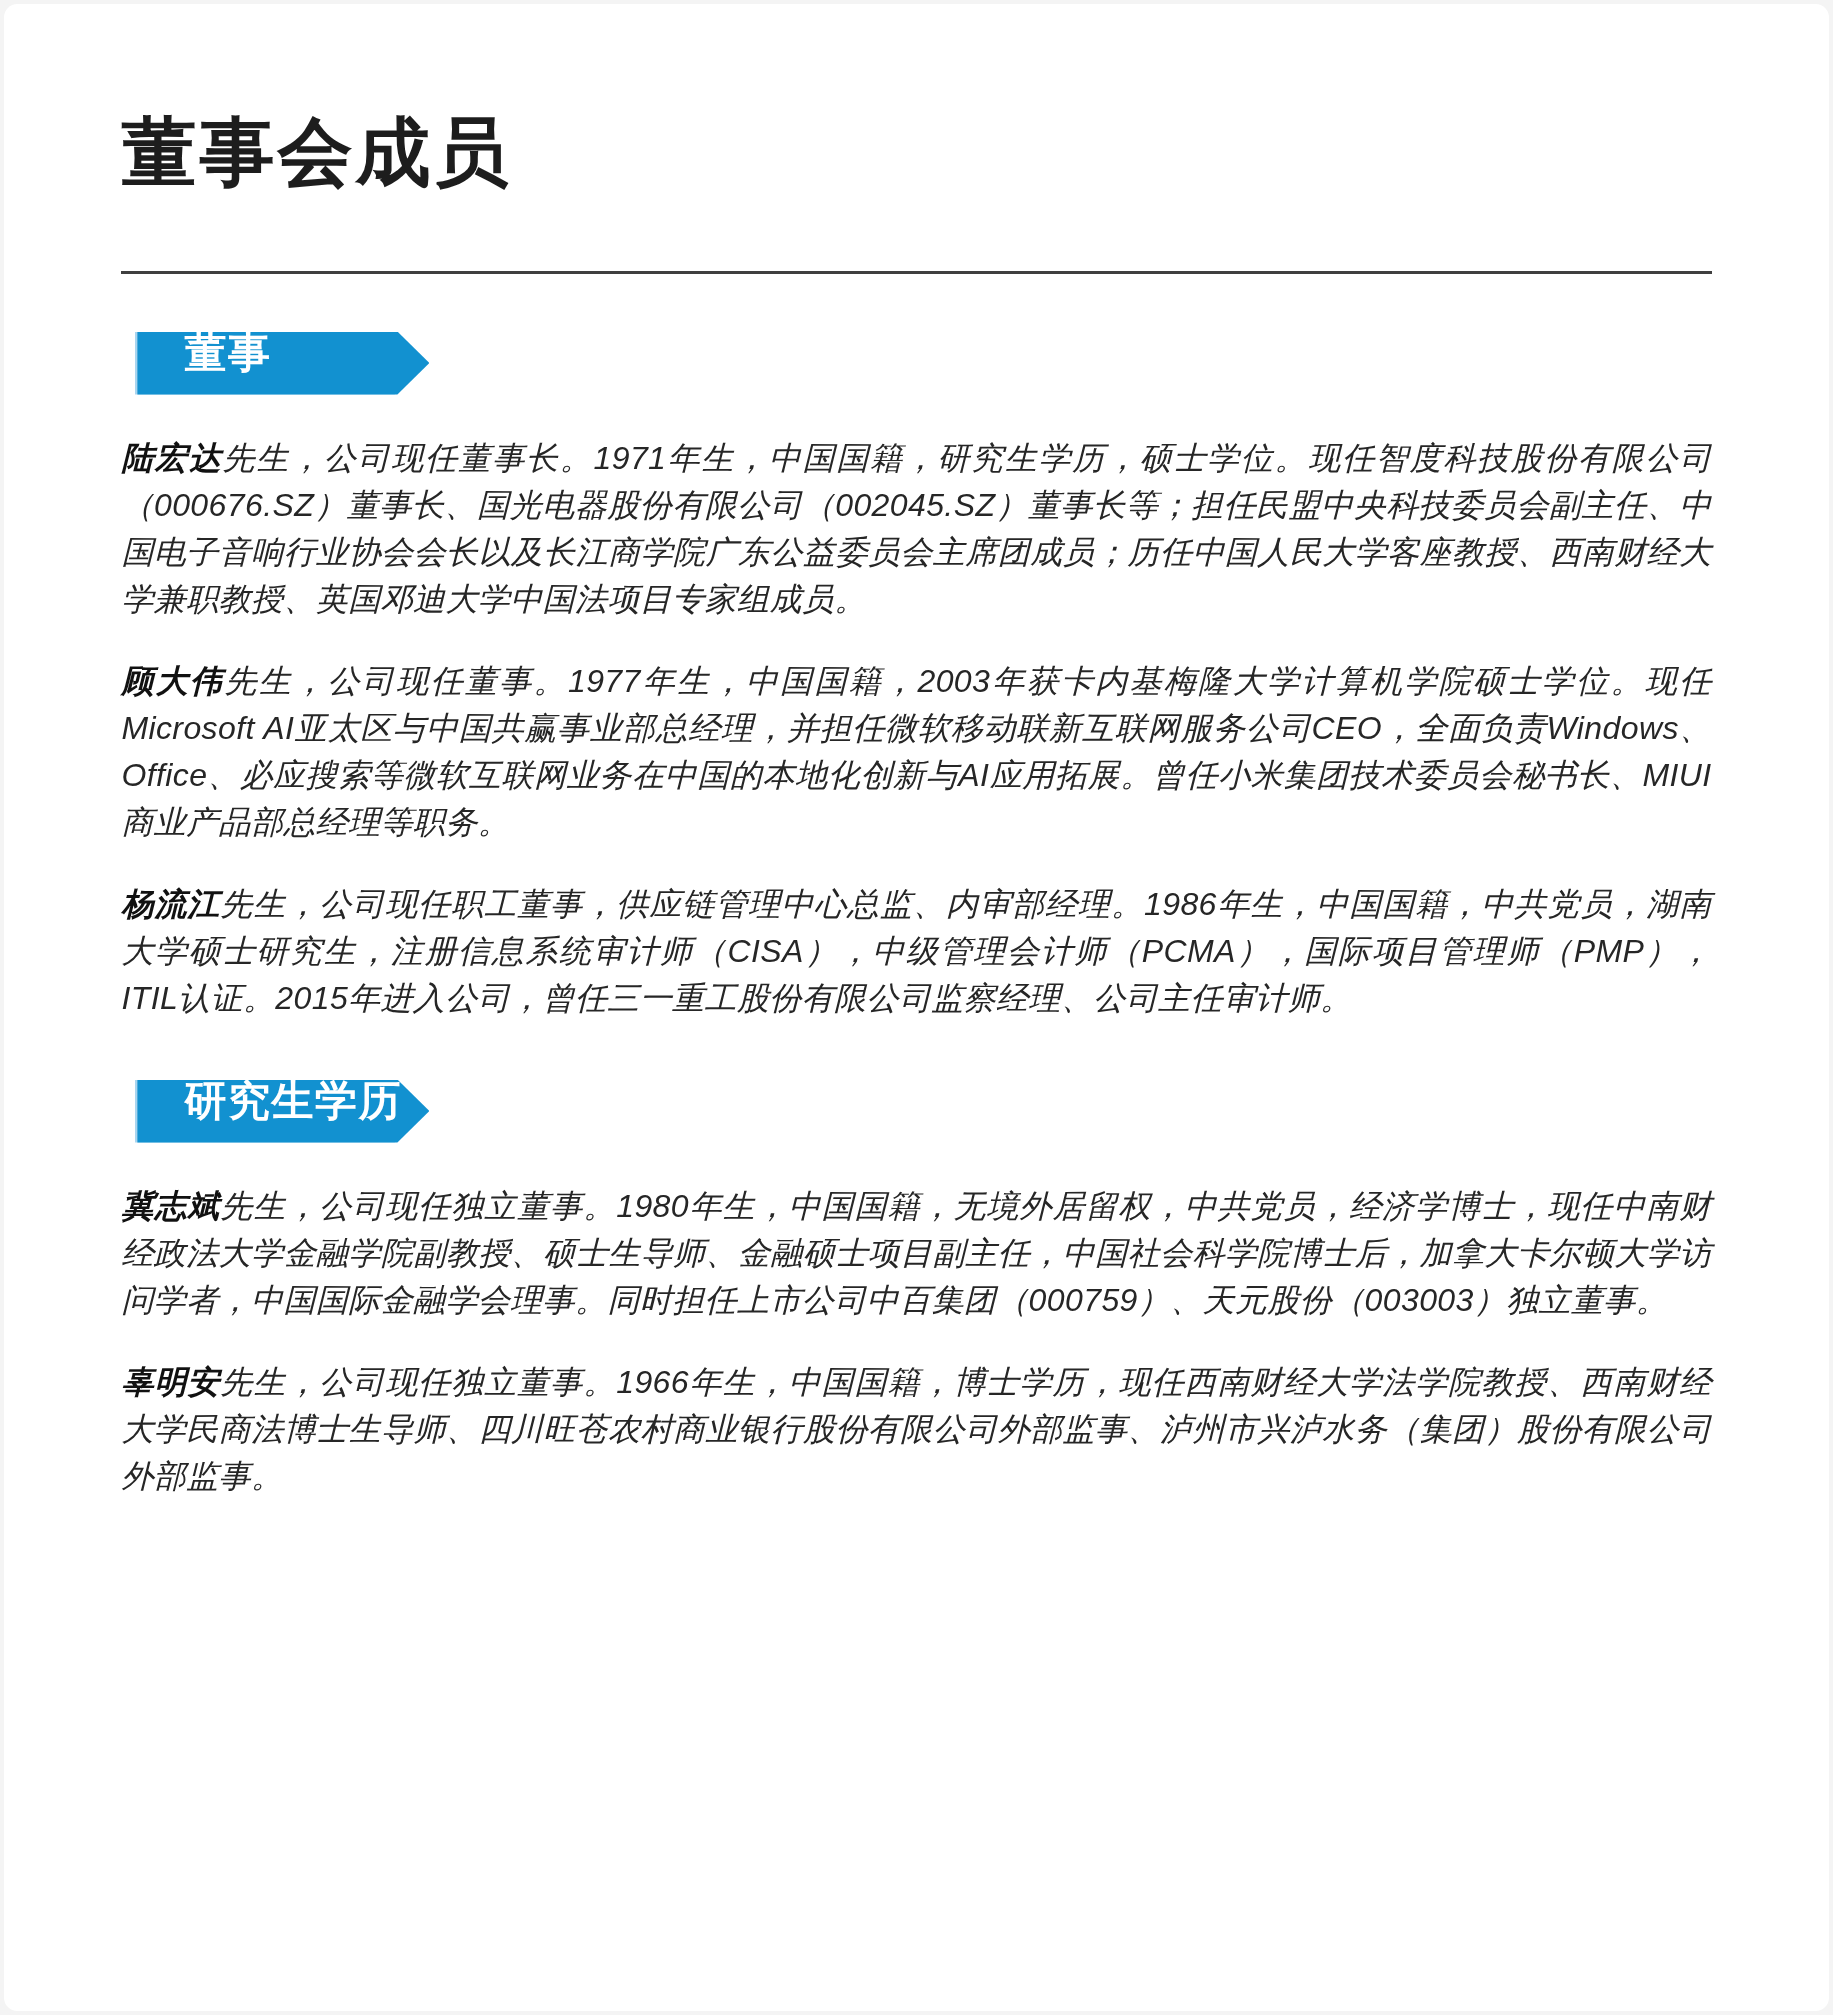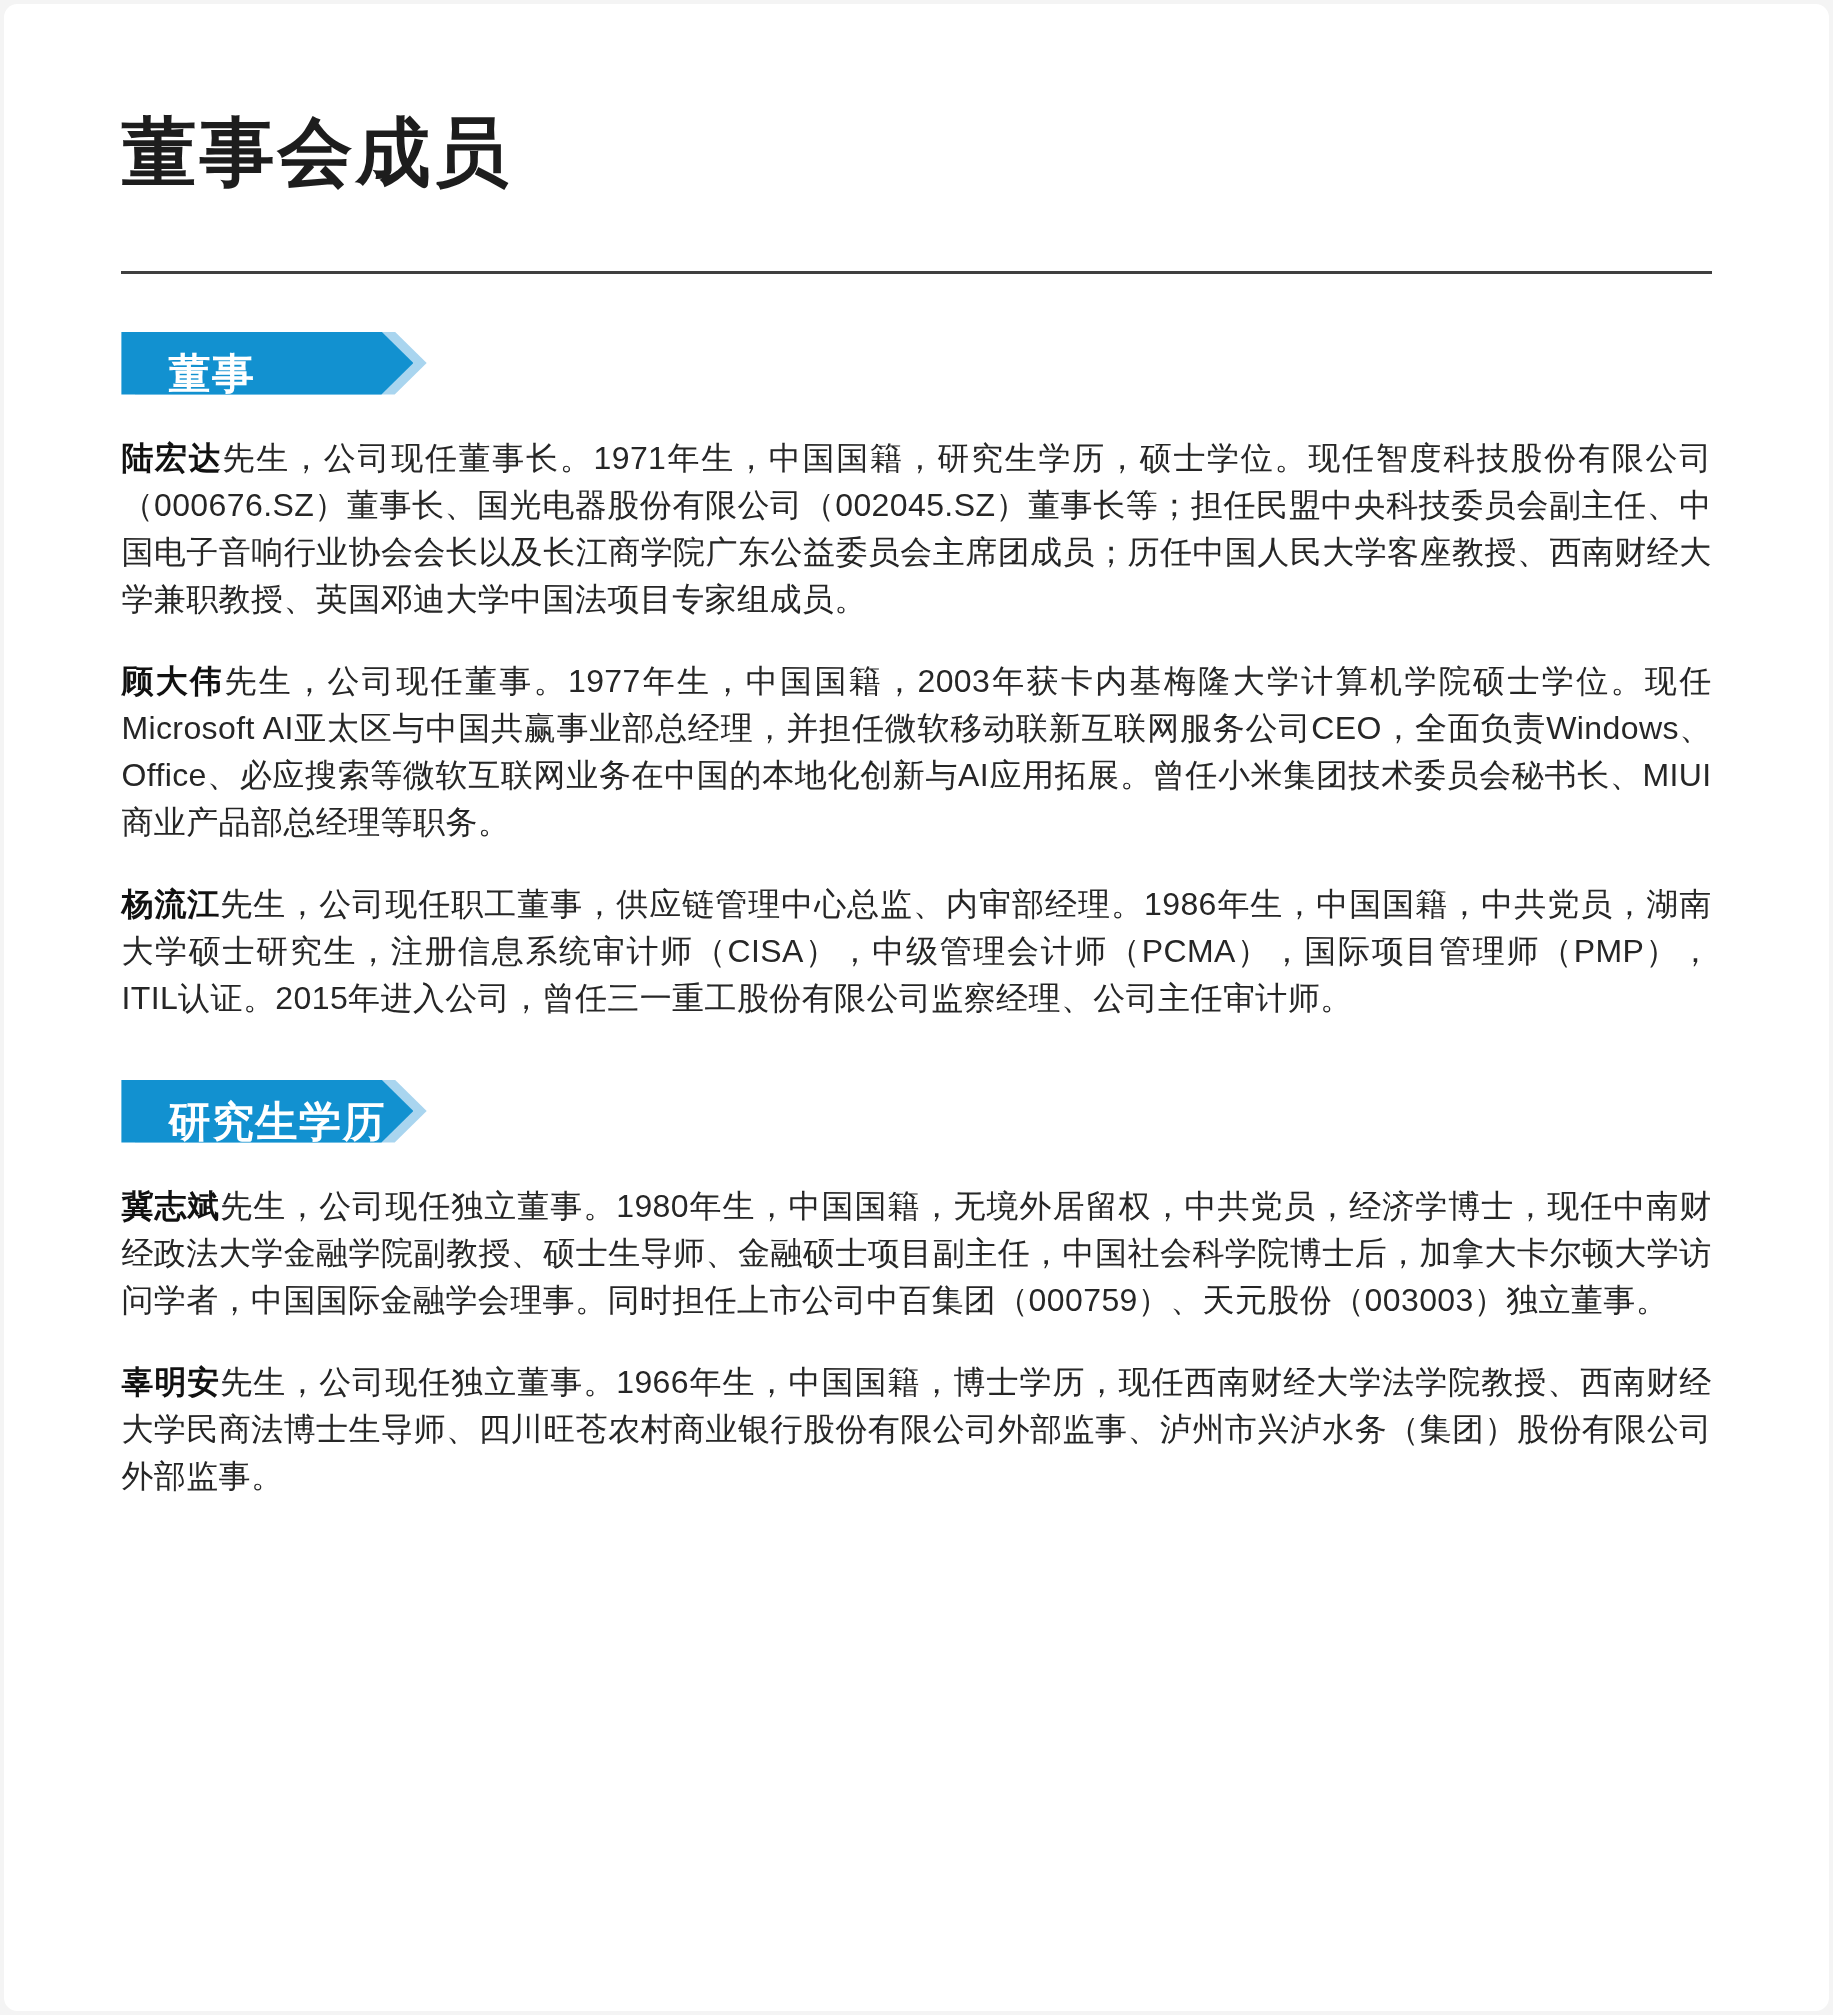--- a/index.html
+++ b/index.html
@@ -42,36 +42,36 @@
     width:306px;height:63px;
     margin:58px 0 0 0;
   }
   .banner-shadow{
     position:absolute;left:13.3px;top:0;
     width:292px;height:63px;
     background:var(--banner-light-blue);
     clip-path:polygon(0 0, calc(100% - 32px) 0, 100% 50%, calc(100% - 32px) 100%, 0 100%);
   }
   .banner-face{
-    position:absolute;left:0;top:0;
+    position:absolute;left:16px;top:0;
     width:292px;height:63px;
     background:var(--banner-blue);
     clip-path:polygon(0 0, calc(100% - 32px) 0, 100% 50%, calc(100% - 32px) 100%, 0 100%);
-    display:flex;align-items:flex-end;
+    display:flex;align-items:flex-start;
     padding-left:47px;
     box-sizing:border-box;
   }
   .banner-label{
     font-size:42px;
     font-weight:700;
     color:#ffffff;
     line-height:1;
     letter-spacing:1.5px;
   }
-  .bios{margin-top:40px;}
+  .bios{margin-top:40px;font-style:italic;}
   p.bio{
     margin:0 0 35px 0;
     font-size:32px;
     line-height:47px;
     letter-spacing:0.4px;
     color:var(--text);
     text-align:justify;
     text-justify:inter-ideograph;
     text-align-last:left;
   }

